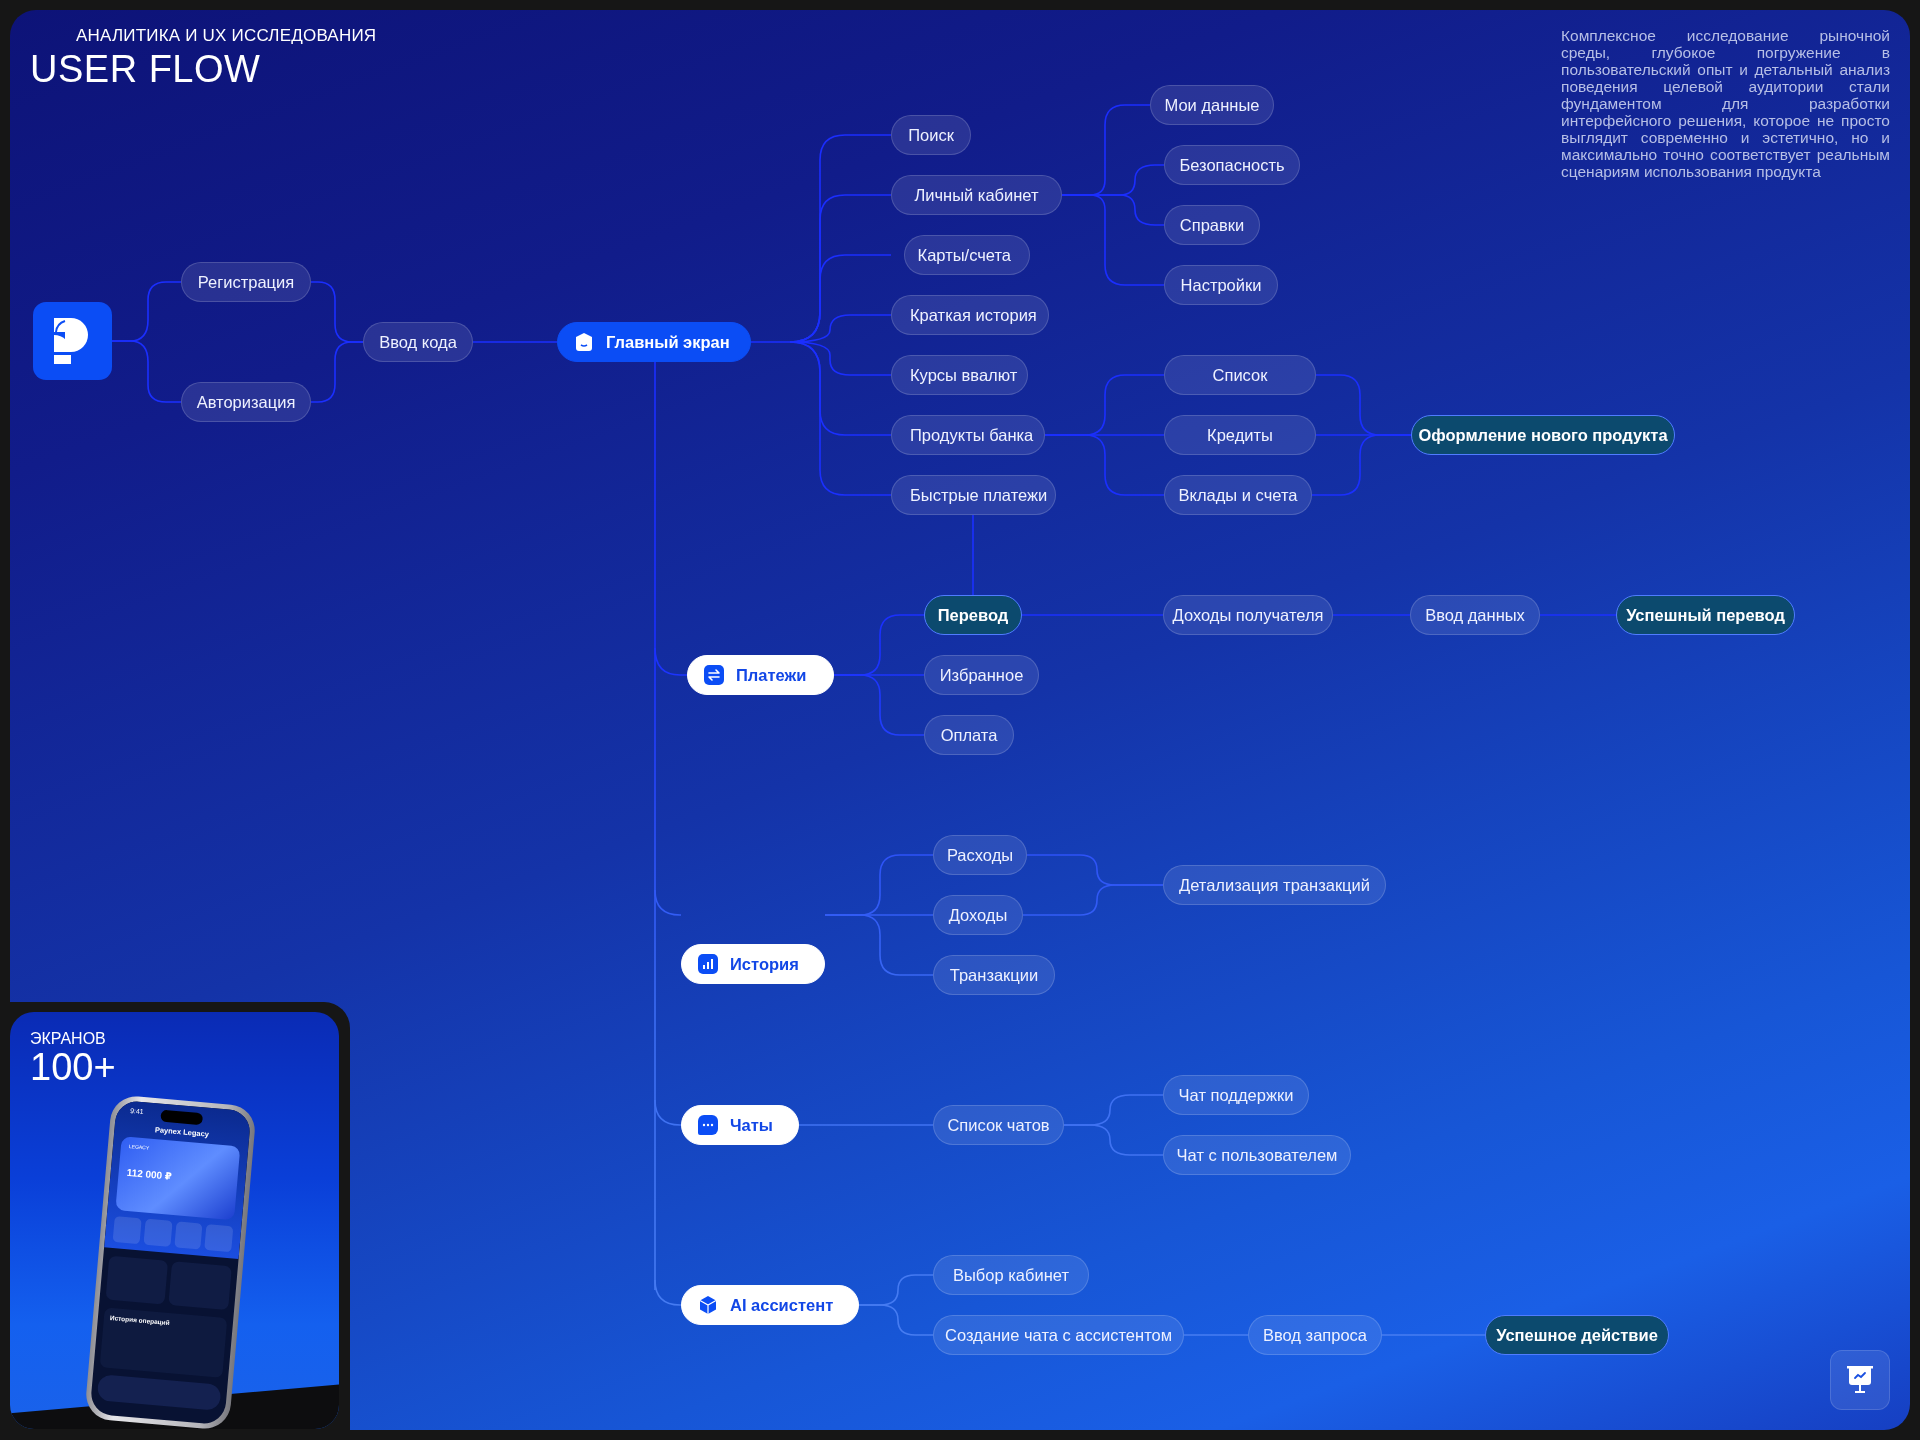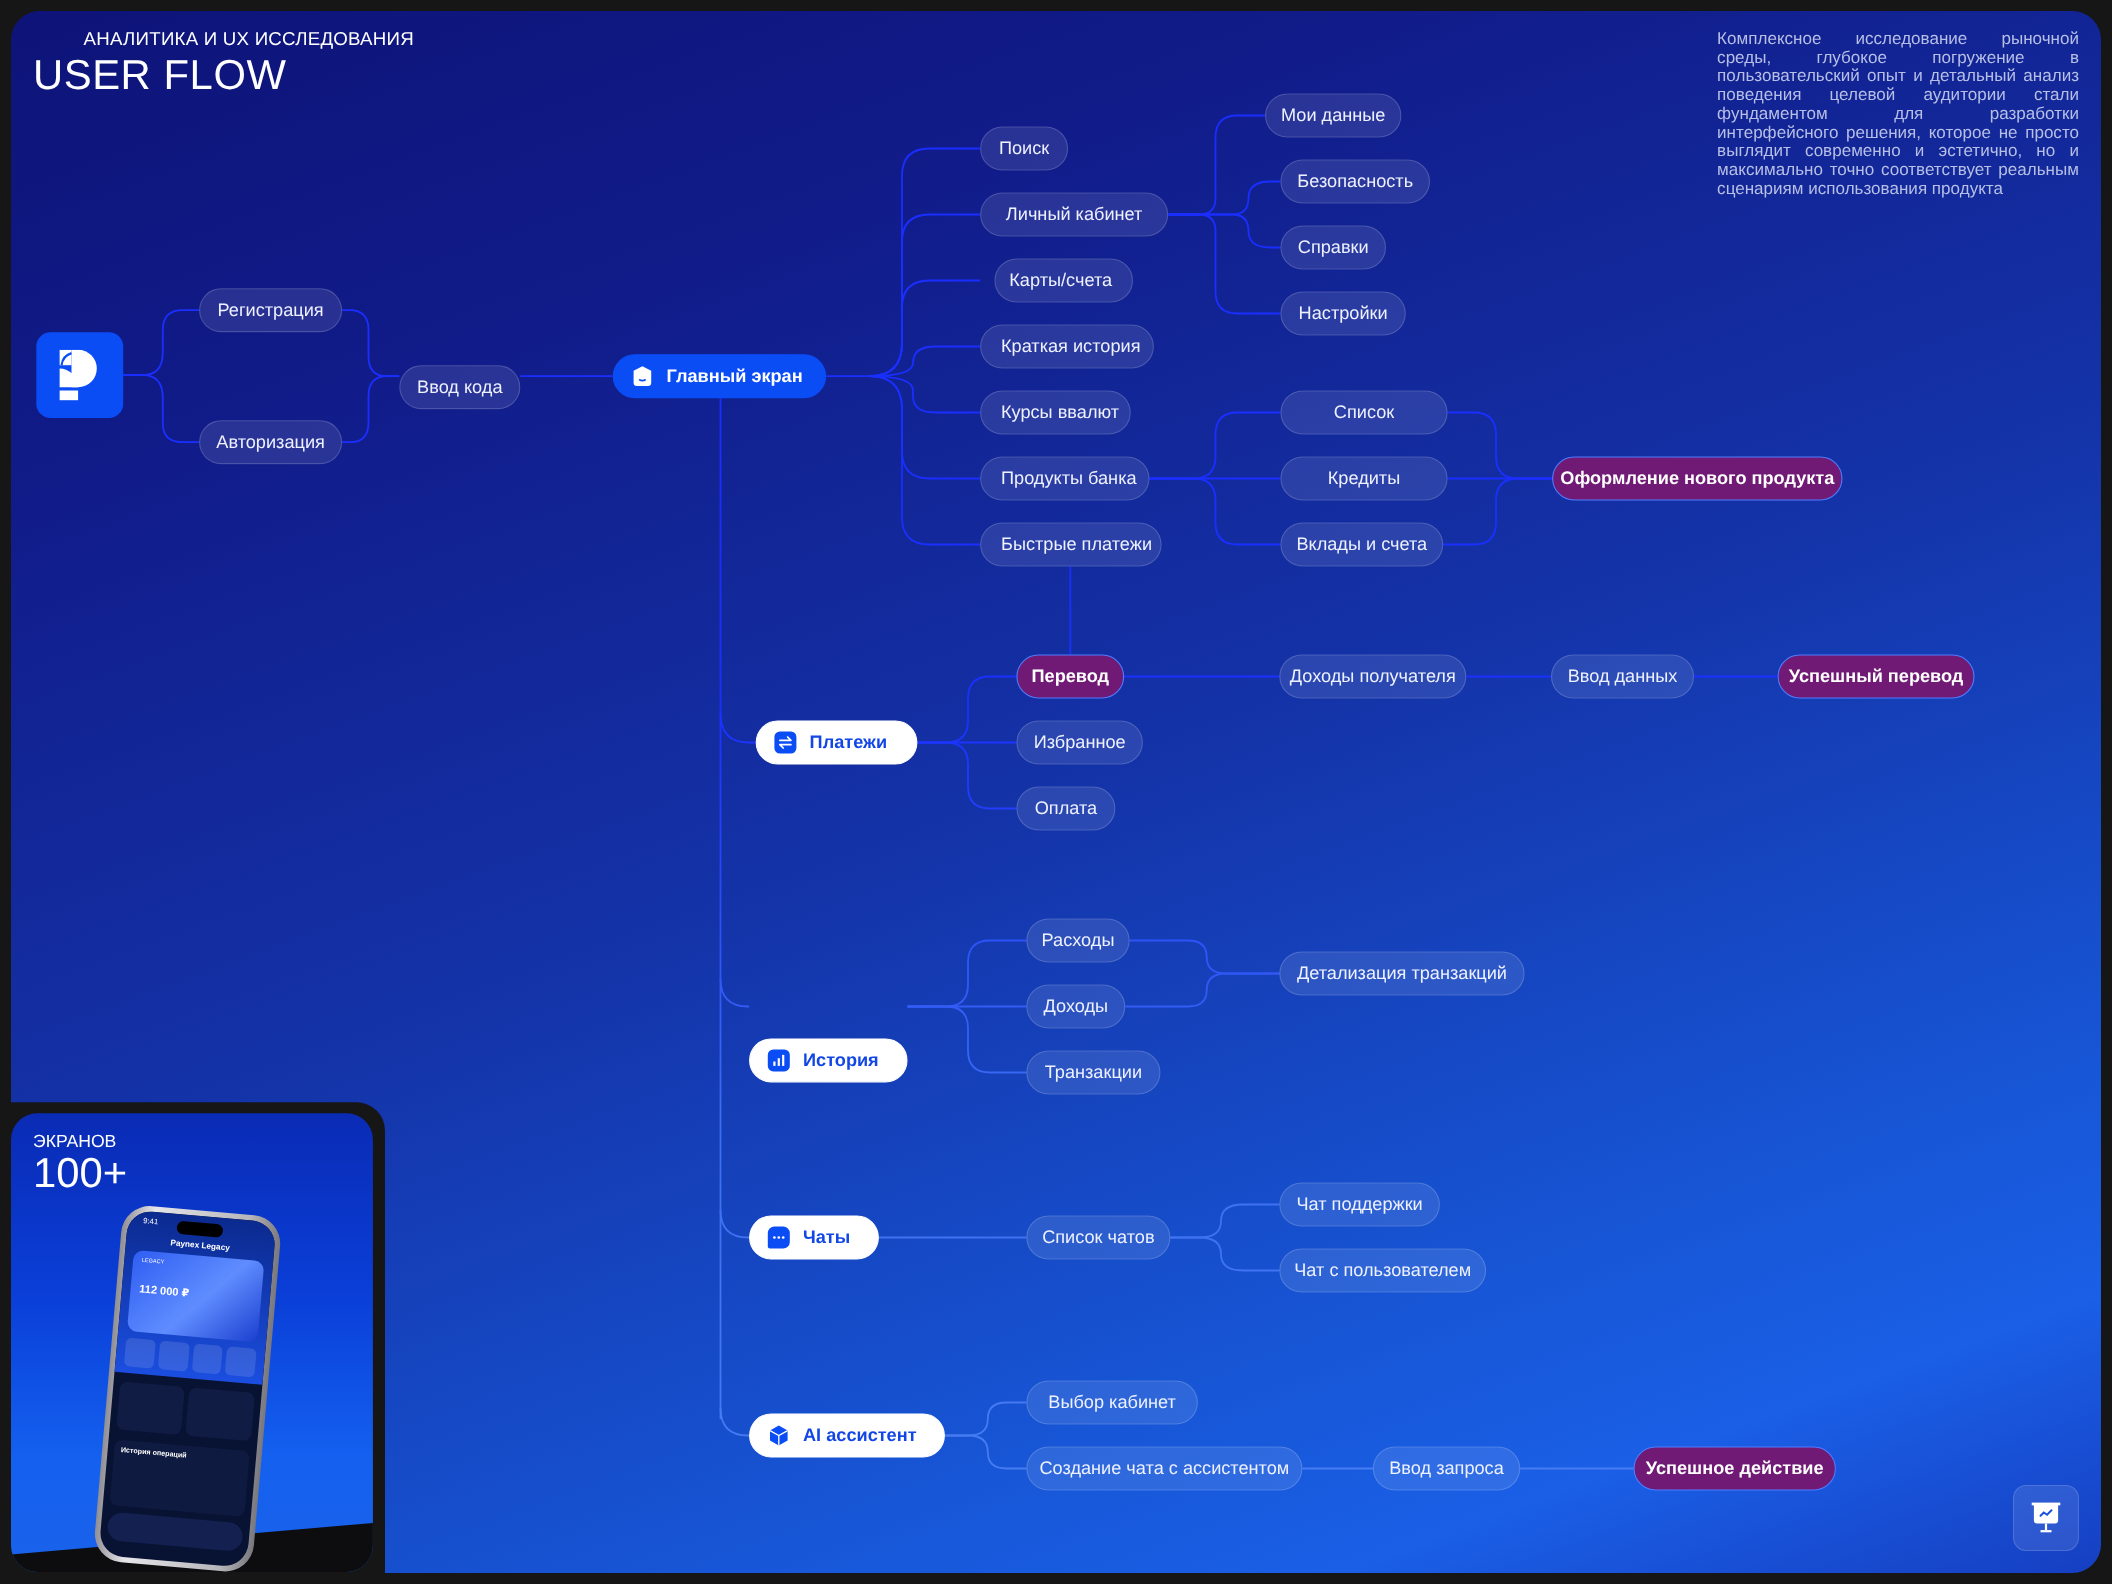--- a/index.html
+++ b/index.html
@@ -35,21 +35,21 @@
   svg.edges path { fill: none; stroke-width: 1.6; }
 
   .node {
     position: absolute; height: 40px; border-radius: 20px;
     display: flex; align-items: center; justify-content: center;
     padding: 0 18px; font-size: 16.5px; white-space: nowrap;
     background: rgba(255,255,255,0.10);
     border: 1px solid rgba(255,255,255,0.16);
     color: #eef1ff;
   }
-  .node.accent { background: #701a75; border-color: #4f7cff; font-weight: 700; color: #fff; }
+  .node.accent { background: #0c4a6e; border-color: #4f7cff; font-weight: 700; color: #fff; }
   .node.primary { background: #0b4df5; border-color: #0b4df5; font-weight: 700; color: #fff; justify-content: flex-start; padding-left: 16px; }
   .node.white { background: #fff; border-color: #fff; color: #1247e6; font-weight: 700; justify-content: flex-start; padding-left: 16px; }
   .node .ico { width: 20px; height: 20px; border-radius: 5px; margin-right: 12px; display: inline-flex; align-items: center; justify-content: center; flex: none; }
 
   .logo {
     position: absolute; left: 33px; top: 302px; width: 79px; height: 78px; border-radius: 13px;
     background: #0b4df5; display: flex; align-items: center; justify-content: center;
   }
 
   .screens-label { position: absolute; left: 20px; top: 18px; font-size: 16px; color: #fff; }
@@ -173,21 +173,21 @@
     <path d="M11 3 A13 13 0 0 0 2 14" fill="none" stroke="#0b4df5" stroke-width="2"></path>
   </svg>
 </div>
 
 <div class="node" style="left:181px;top:262px;width:130px;">
     <span>Регистрация</span>
   </div>
 <div class="node" style="left:181px;top:382px;width:130px;">
     <span>Авторизация</span>
   </div>
-<div class="node" style="left:363px;top:322px;width:110px;margin-top:10px;">
+<div class="node" style="left:363px;top:322px;width:110px;">
     <span>Ввод кода</span>
   </div>
 
 <div class="node primary" style="left:557px;top:322px;width:194px;">
   <span class="ico">
     <svg width="20" height="20" viewBox="0 0 20 20">
         <path d="M10 1 L18 5 V16 Q18 19 15 19 H5 Q2 19 2 16 V5 Z" fill="#fff"></path>
         <path d="M7 13 Q10 15 13 13" stroke="#0b4df5" stroke-width="1.6" fill="none"></path>
       </svg>
   </span>

